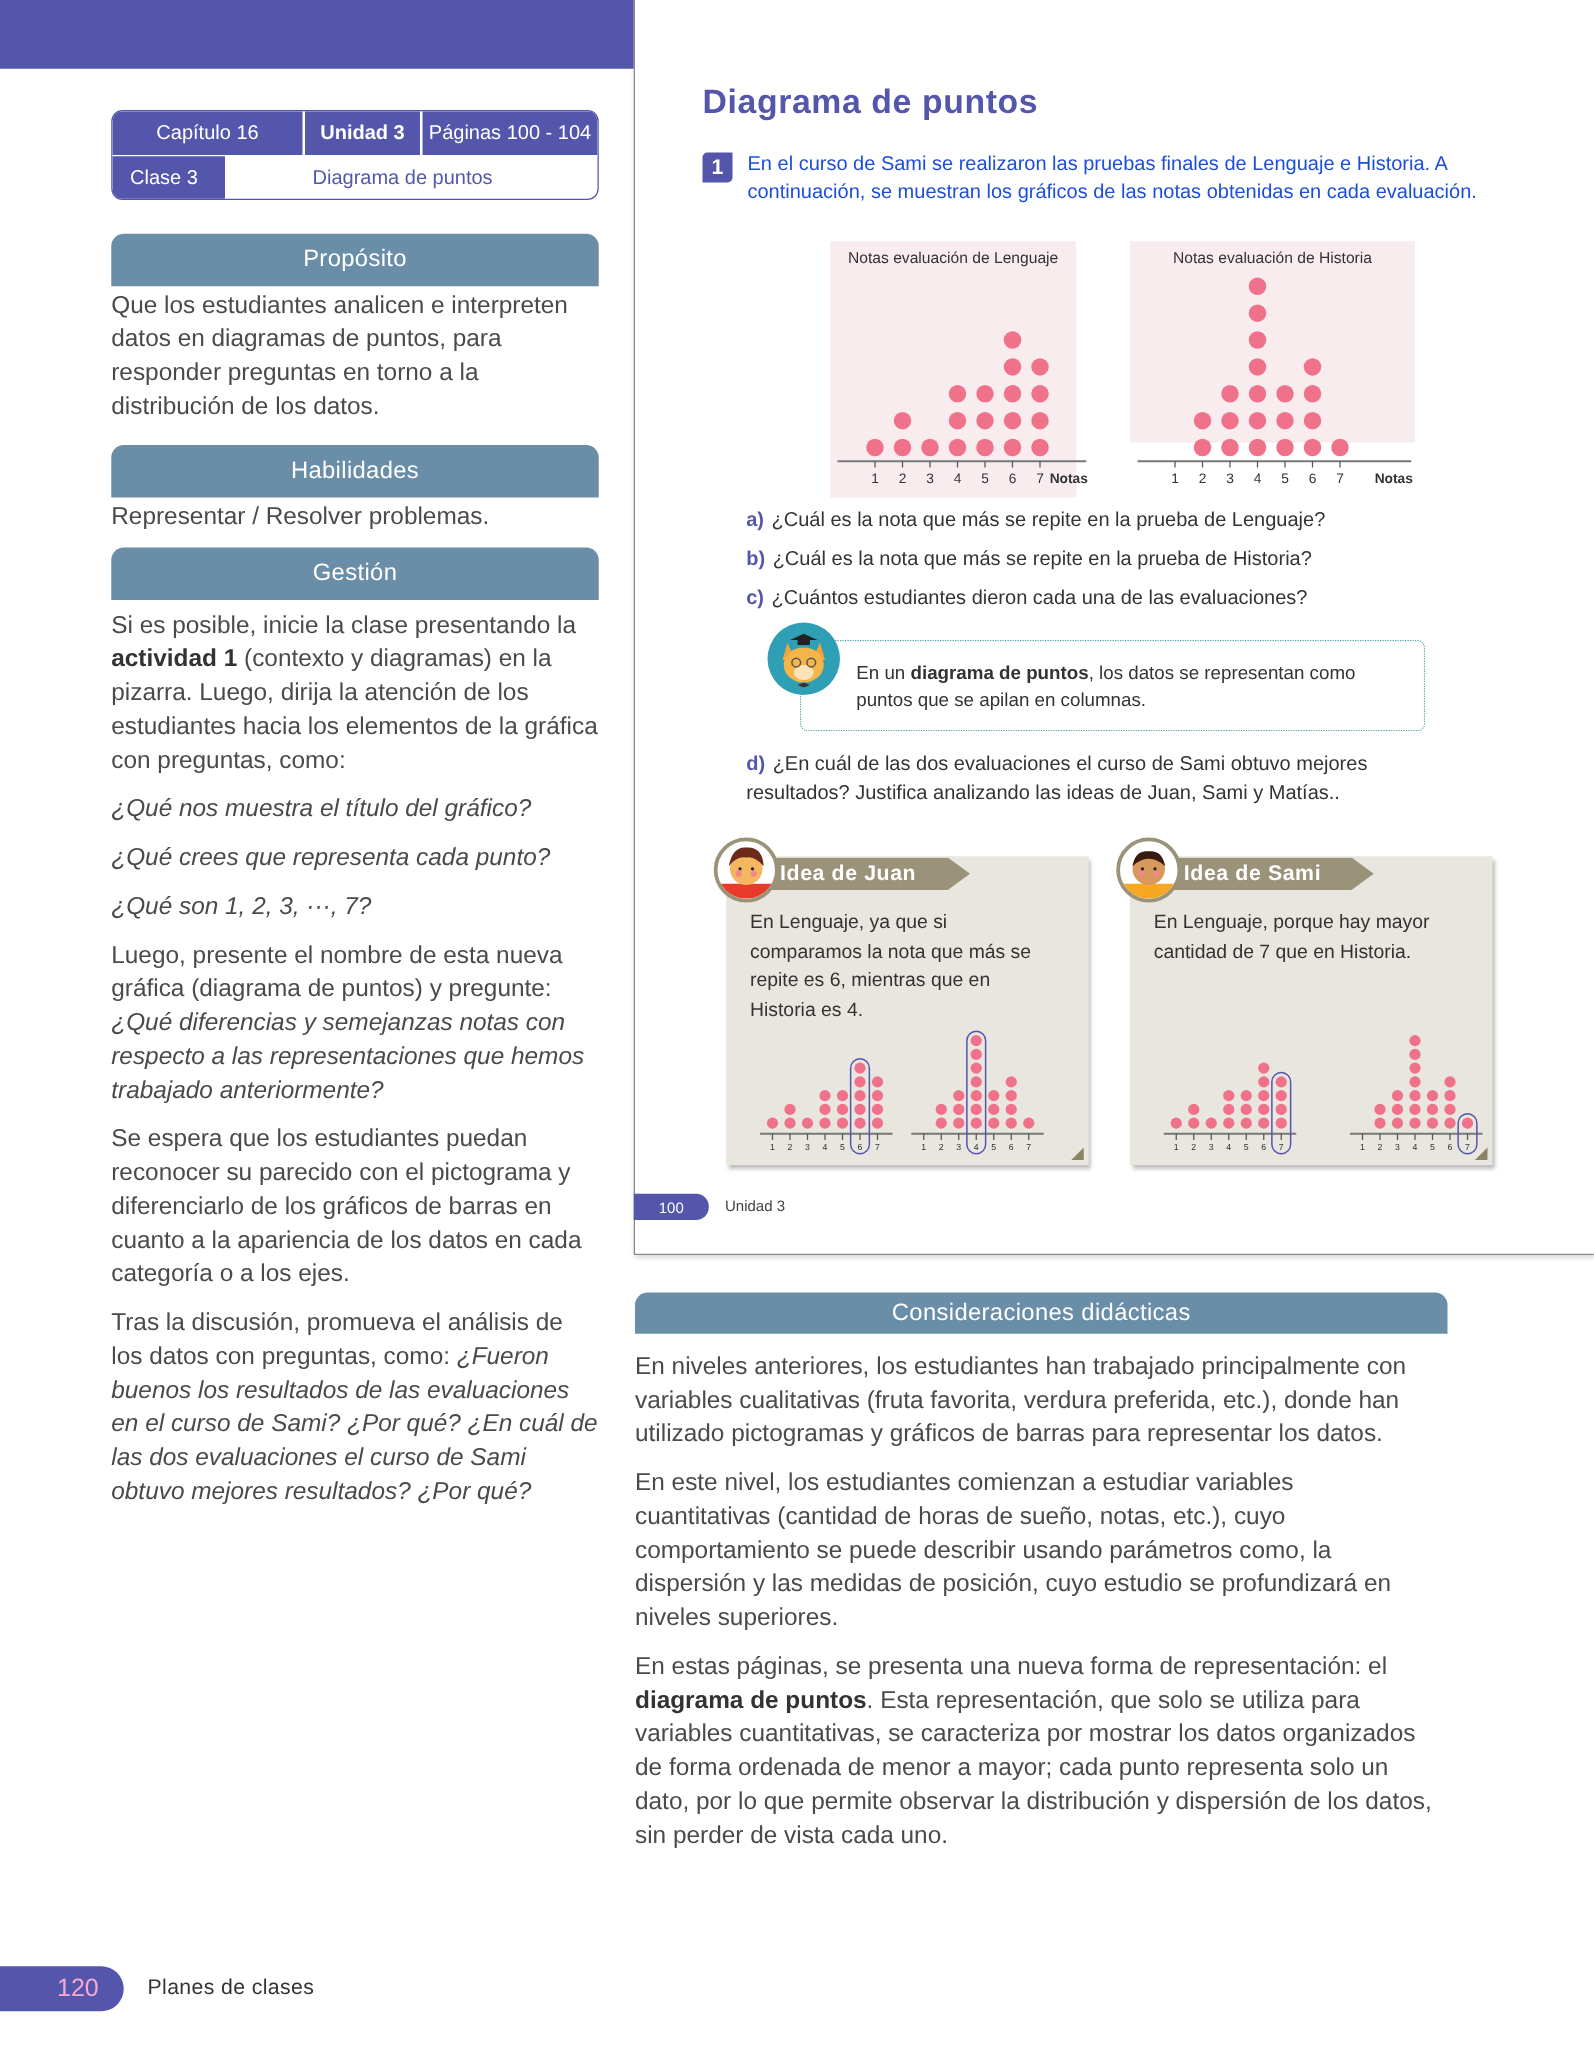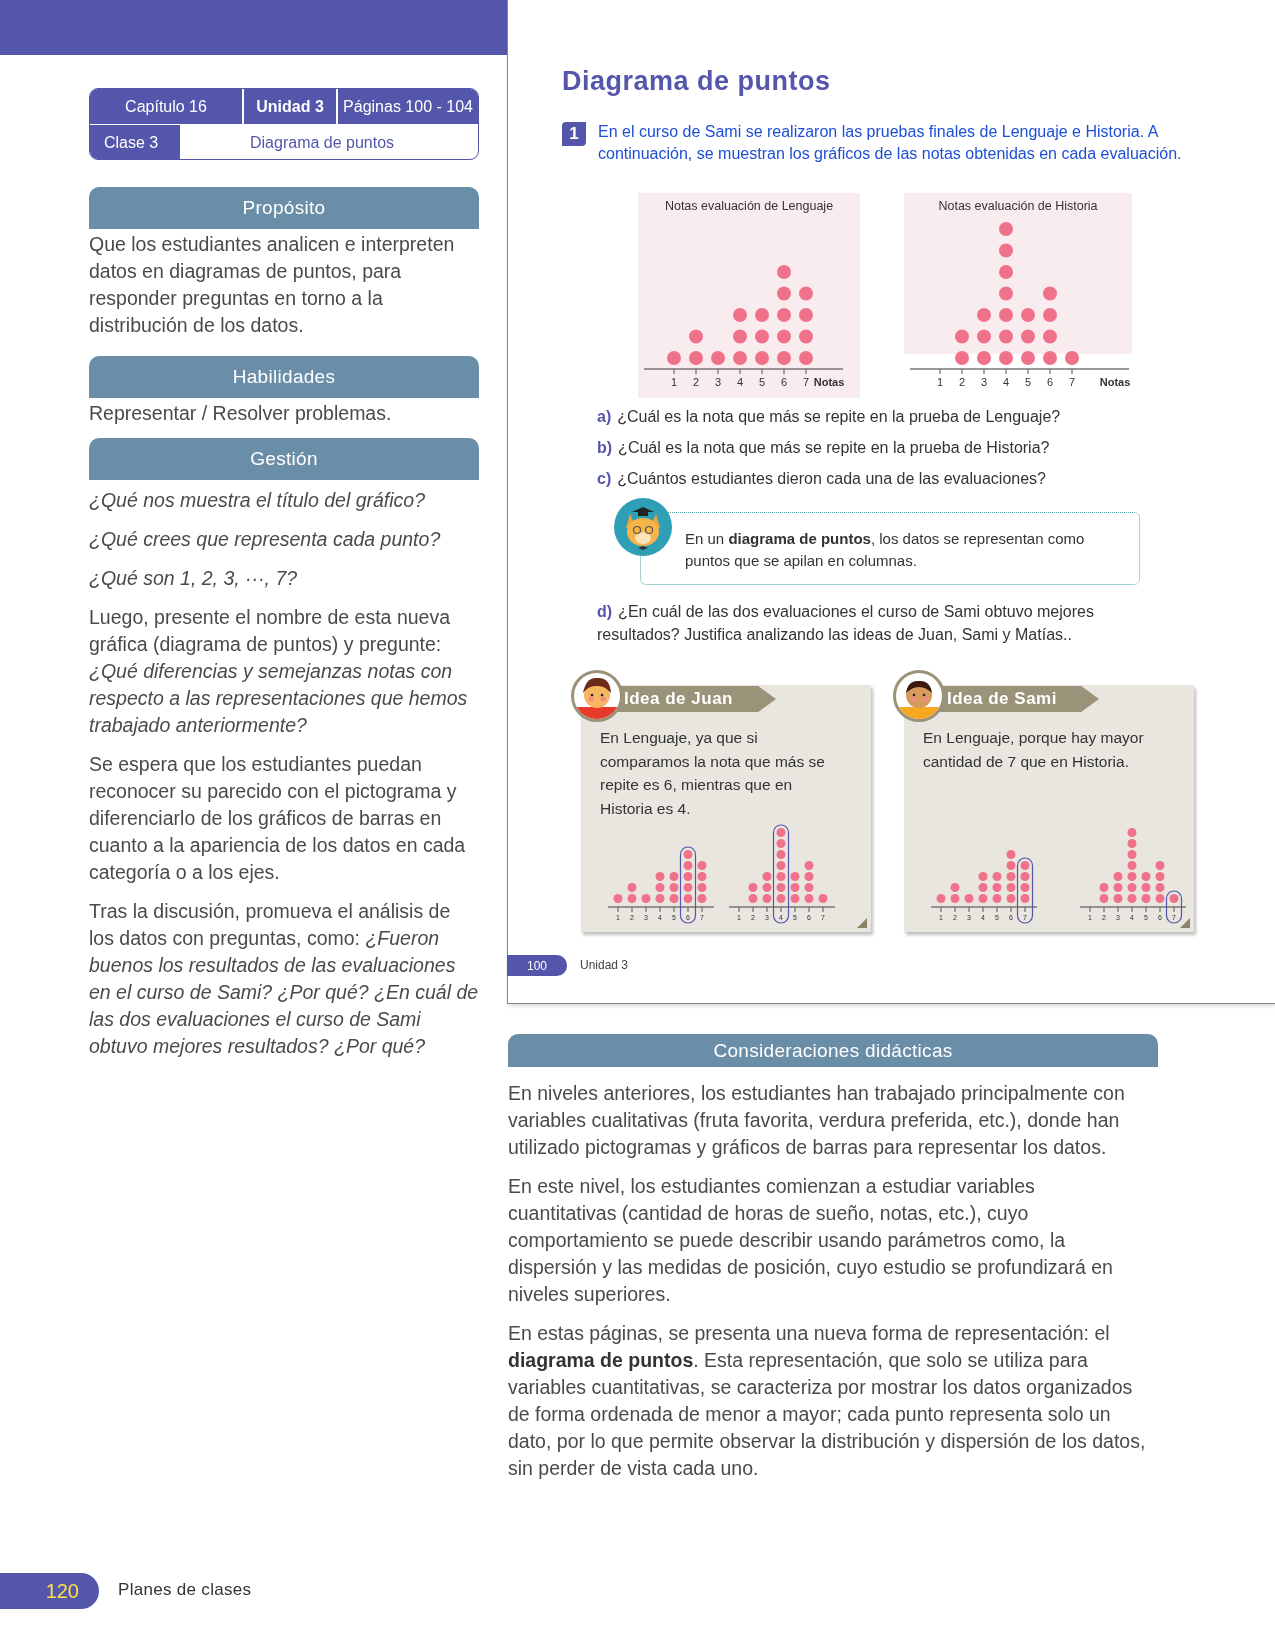--- a/index.html
+++ b/index.html
@@ -53,21 +53,21 @@
   .corner { position: absolute; width: 0; height: 0; border-left: 10px solid transparent; border-bottom: 10px solid #8a8466; }
 
   #page-num-inset { left: 507px; top: 955px; width: 60px; height: 21px; background: #5456ab; color: #fff; font-size: 12px; display: flex; align-items: center; justify-content: center; border-radius: 0 10px 10px 0; }
   #page-unit-inset { left: 580px; top: 958px; font-size: 12px; color: #444; }
 
   #cons-head { left: 508px; top: 1034px; width: 650px; height: 33px; background: #6b8ea8; border-radius: 10px 10px 0 0; color: #fff; font-size: 19px; display: flex; align-items: center; justify-content: center; letter-spacing: 0.3px; }
   #cons-text { left: 508px; top: 1080px; width: 640px; font-size: 19.5px; line-height: 27px; color: #4a4a4a; }
   #cons-text p { margin-bottom: 12px; }
   #cons-text b { font-weight: bold; color: #333; }
 
-  #footer-num { left: 0; top: 1573px; width: 99px; height: 36px; background: #5456ab; color: #fde047; font-size: 20px; border-radius: 0 18px 18px 0; display: flex; align-items: center; justify-content: flex-end; padding-right: 20px; }
+  #footer-num { left: 0; top: 1573px; width: 99px; height: 36px; background: #5456ab; color: #f9a8d4; font-size: 20px; border-radius: 0 18px 18px 0; display: flex; align-items: center; justify-content: flex-end; padding-right: 20px; }
   #footer-label { left: 118px; top: 1580px; font-size: 17px; color: #333; letter-spacing: 0.3px; }
 </style>
 </head>
 <body>
 
 <div id="top-band" class="abs"></div>
 
 <div id="info-table" class="abs">
   <div class="row1">
     <span class="c1">Capítulo 16</span>
@@ -85,34 +85,35 @@
   <p>Que los estudiantes analicen e interpreten datos en diagramas de puntos, para responder preguntas en torno a la distribución de los datos.</p>
 </div>
 
 <div class="sec-head" style="top:356px;">Habilidades</div>
 <div class="sec-text" style="top:400px;">
   <p>Representar / Resolver problemas.</p>
 </div>
 
 <div class="sec-head" style="top:438px;">Gestión</div>
 <div class="sec-text" style="top:487px;">
+  <p><span>Si es posible, inicie la clase presentando la </span><b>actividad 1</b><span> (contexto y diagramas) en la pizarra. Luego, dirija la atención de los estudiantes hacia los elementos de la gráfica con preguntas, como:</span></p>
   <p><i>¿Qué nos muestra el título del gráfico?</i></p>
   <p><i>¿Qué crees que representa cada punto?</i></p>
   <p><i>¿Qué son 1, 2, 3, ···, 7?</i></p>
   <p><span>Luego, presente el nombre de esta nueva gráfica (diagrama de puntos) y pregunte: </span><i>¿Qué diferencias y semejanzas notas con respecto a las representaciones que hemos trabajado anteriormente?</i></p>
   <p>Se espera que los estudiantes puedan reconocer su parecido con el pictograma y diferenciarlo de los gráficos de barras en cuanto a la apariencia de los datos en cada categoría o a los ejes.</p>
   <p><span>Tras la discusión, promueva el análisis de los datos con preguntas, como: </span><i>¿Fueron buenos los resultados de las evaluaciones en el curso de Sami? ¿Por qué? ¿En cuál de las dos evaluaciones el curso de Sami obtuvo mejores resultados? ¿Por qué?</i></p>
 </div>
 
 <div id="inset" class="abs"></div>
 <div id="inset-title" class="abs">Diagrama de puntos</div>
 <div id="ex-num" class="abs">1</div>
 <div id="ex-text" class="abs">En el curso de Sami se realizaron las pruebas finales de Lenguaje e Historia. A continuación, se muestran los gráficos de las notas obtenidas en cada evaluación.</div>
 
-<div class="chart-box" id="chart-lenguaje" style="left:638px; top:193px; width:222px; height:205px;">
+<div class="chart-box" id="chart-lenguaje" style="left:664px; top:193px; width:197px; height:205px;">
   <div class="chart-title">Notas evaluación de Lenguaje</div>
   <svg class="chart-svg" width="208" height="205">
       <line x1="6" y1="176" x2="205" y2="176" stroke="#777" stroke-width="1.5"></line>
       <line x1="36" y1="176" x2="36" y2="181" stroke="#555" stroke-width="1"></line>
       <text x="36" y="193" font-size="11" text-anchor="middle" fill="#333" font-family="Liberation Sans, sans-serif">1</text>
       <circle cx="36" cy="165" r="7" fill="#f0728a"></circle>
       <line x1="58" y1="176" x2="58" y2="181" stroke="#555" stroke-width="1"></line>
       <text x="58" y="193" font-size="11" text-anchor="middle" fill="#333" font-family="Liberation Sans, sans-serif">2</text>
       <circle cx="58" cy="165" r="7" fill="#f0728a"></circle>
       <circle cx="58" cy="143.5" r="7" fill="#f0728a"></circle>

